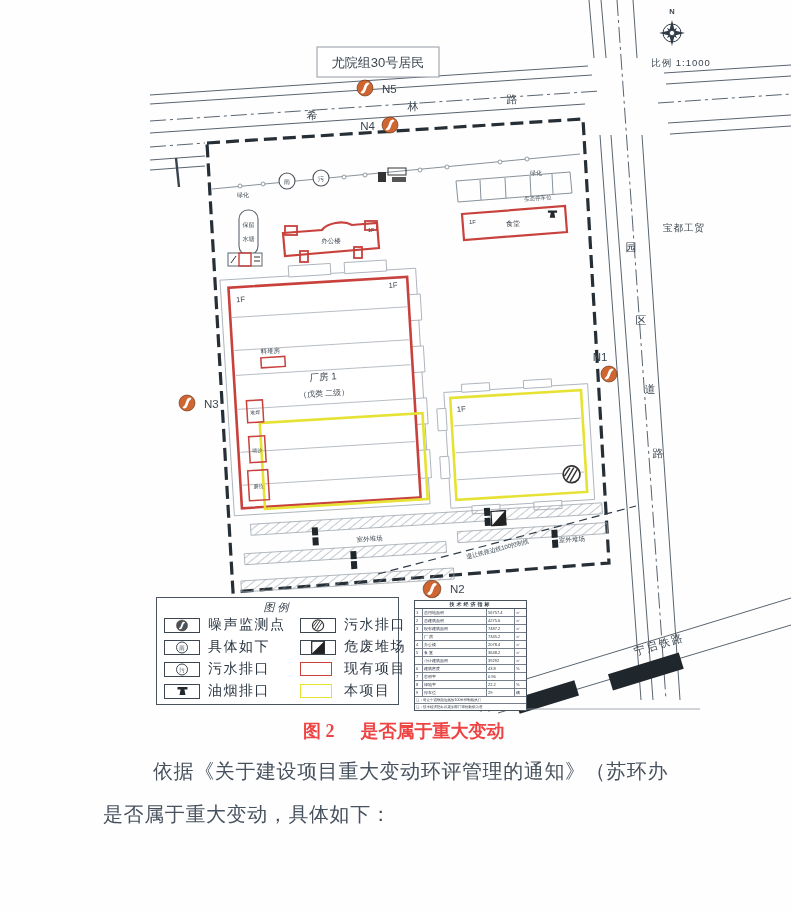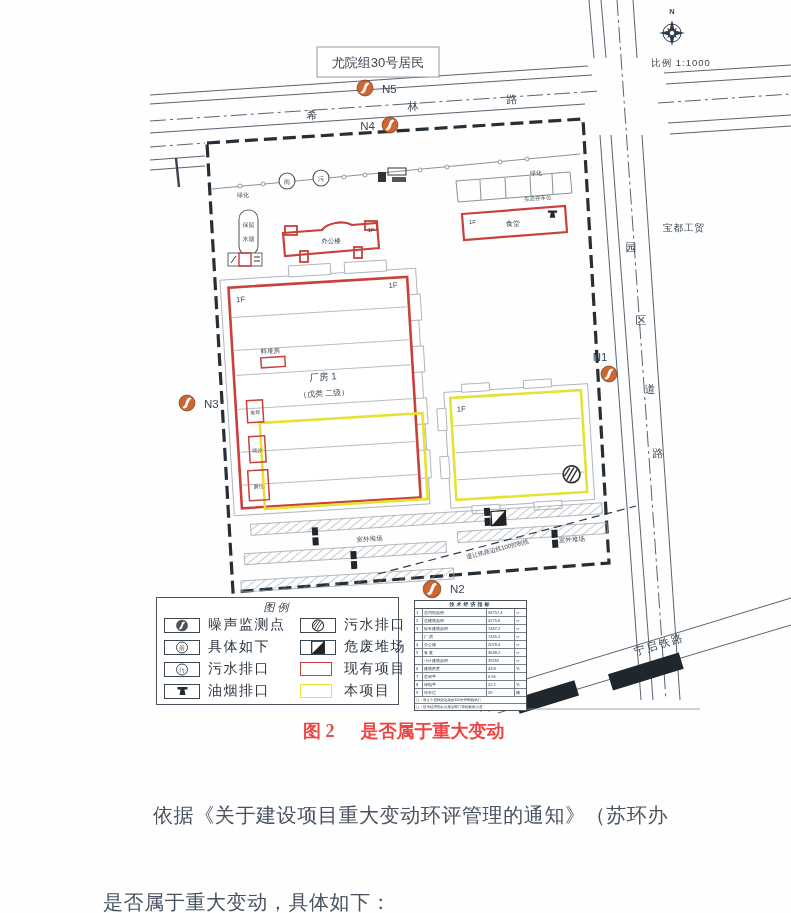--- a/index.html
+++ b/index.html
@@ -24,21 +24,21 @@
   .itr{display:grid;grid-template-columns:8px 1fr 28px 11px;border-bottom:.5px solid #77808a;
           height:7px;line-height:7px;font-size:4px;color:#2b3642;}
   .itr span{border-right:.5px solid #77808a;overflow:hidden;white-space:nowrap;padding-left:1px;}
   .itr span:last-child{border-right:none;}
   .it-note{font-size:3.5px;height:6px;line-height:6px;border-bottom:.5px solid #77808a;
           white-space:nowrap;overflow:hidden;color:#2b3642;padding-left:1px;}
   .caption{position:absolute;left:303px;top:719px;display:flex;gap:26px;
           font-family:"Liberation Serif",serif;font-size:18px;font-weight:bold;color:#ef4444;}
   .bodytext{position:absolute;left:103px;top:756px;width:600px;
           font-family:"Liberation Serif",serif;font-size:20px;color:#47525e;letter-spacing:.6px;}
-  .bodytext .ln{height:43px;line-height:30px;white-space:nowrap;margin-top:44px;}
+  .bodytext .ln{height:43px;line-height:30px;white-space:nowrap;}
   .bodytext .ln.indent{text-indent:50px;}
 </style>
 </head>
 <body>
 
 <div id="page">
 
 <svg id="plan" width="791" height="715" viewBox="0 0 791 715">
   <defs>
     <symbol id="mon" viewBox="-10 -10 20 20">

